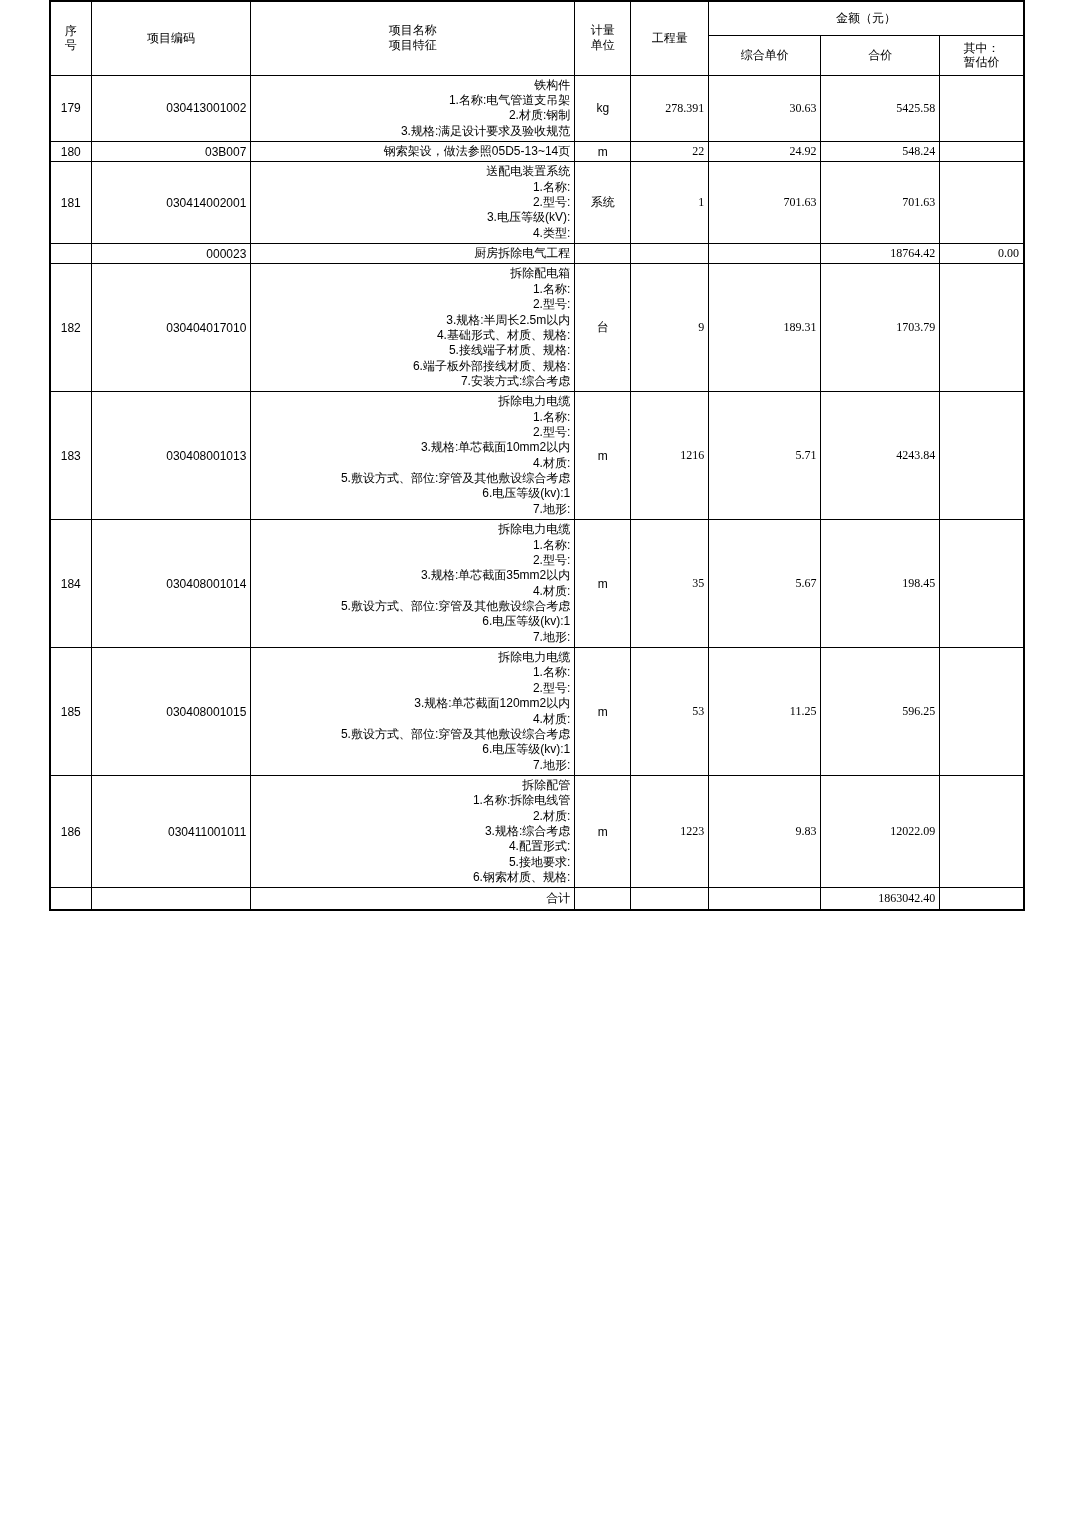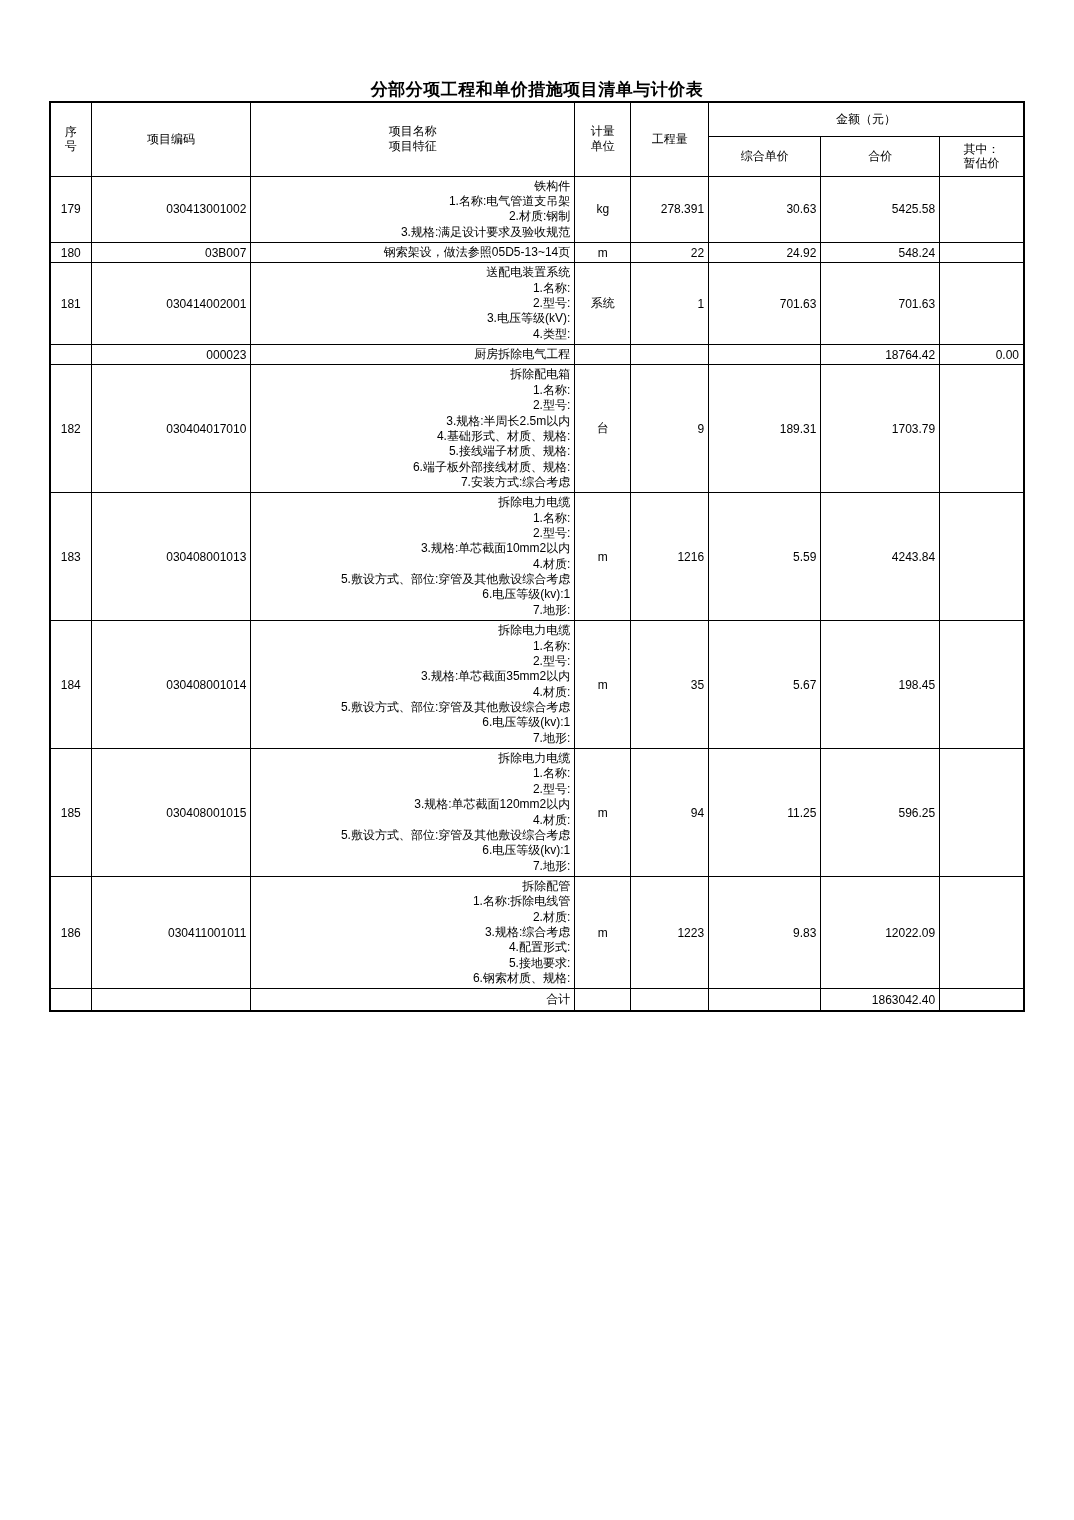--- a/index.html
+++ b/index.html
@@ -55,41 +55,40 @@
   .col-seq { width: 38px; }
   .col-code { width: 148px; }
   .col-name { width: 300px; }
   .col-unit { width: 52px; }
   .col-qty { width: 72px; }
   .col-price { width: 104px; }
   .col-total { width: 110px; }
   .col-est { width: 78px; }
 
   td.c { text-align: center; }
-  td.r { text-align: right; padding-right: 6px; }
+  td.r { text-align: right; padding-right: 6px; font-family: Liberation Serif, serif; }
   td.l { text-align: right; }
 
   .desc {
     white-space: pre-line;
     line-height: 1.28;
     font-size: 12px;
     padding-top: 4px;
     padding-bottom: 4px;
   }
   .code-cell { padding-left: 4px; font-size: 11.5px; margin-top: 40px; }
   .seq-cell { font-size: 11.5px; margin-top: 8px; }
   .hdr .two-line { line-height: 1.2; }
   .sum-label { padding-left: 10px; margin-top: 7px; }
 </style>
 </head>
 <body>
 
 <div class="page">
 
-  <div class="doc-title">分部分项工程和单价措施项目清单与计价表</div>
 
   <table class="sheet">
     <colgroup>
       <col class="col-seq">
       <col class="col-code">
       <col class="col-name">
       <col class="col-unit">
       <col class="col-qty">
       <col class="col-price">
       <col class="col-total">
@@ -189,21 +188,21 @@
         <td class="l desc">拆除电力电缆
 1.名称:
 2.型号:
 3.规格:单芯截面10mm2以内
 4.材质:
 5.敷设方式、部位:穿管及其他敷设综合考虑
 6.电压等级(kv):1
 7.地形:</td>
         <td class="c">m</td>
         <td class="r">1216</td>
-        <td class="r">5.59</td>
+        <td class="r">5.71</td>
         <td class="r">4243.84</td>
         <td class="r"></td>
       </tr>
 
       <tr>
         <td class="c seq-cell">184</td>
         <td class="l code-cell">030408001014</td>
         <td class="l desc">拆除电力电缆
 1.名称:
 2.型号:
@@ -224,21 +223,21 @@
         <td class="l code-cell">030408001015</td>
         <td class="l desc">拆除电力电缆
 1.名称:
 2.型号:
 3.规格:单芯截面120mm2以内
 4.材质:
 5.敷设方式、部位:穿管及其他敷设综合考虑
 6.电压等级(kv):1
 7.地形:</td>
         <td class="c">m</td>
-        <td class="r">94</td>
+        <td class="r">53</td>
         <td class="r">11.25</td>
         <td class="r">596.25</td>
         <td class="r"></td>
       </tr>
 
       <tr>
         <td class="c seq-cell">186</td>
         <td class="l code-cell">030411001011</td>
         <td class="l desc">拆除配管
 1.名称:拆除电线管

